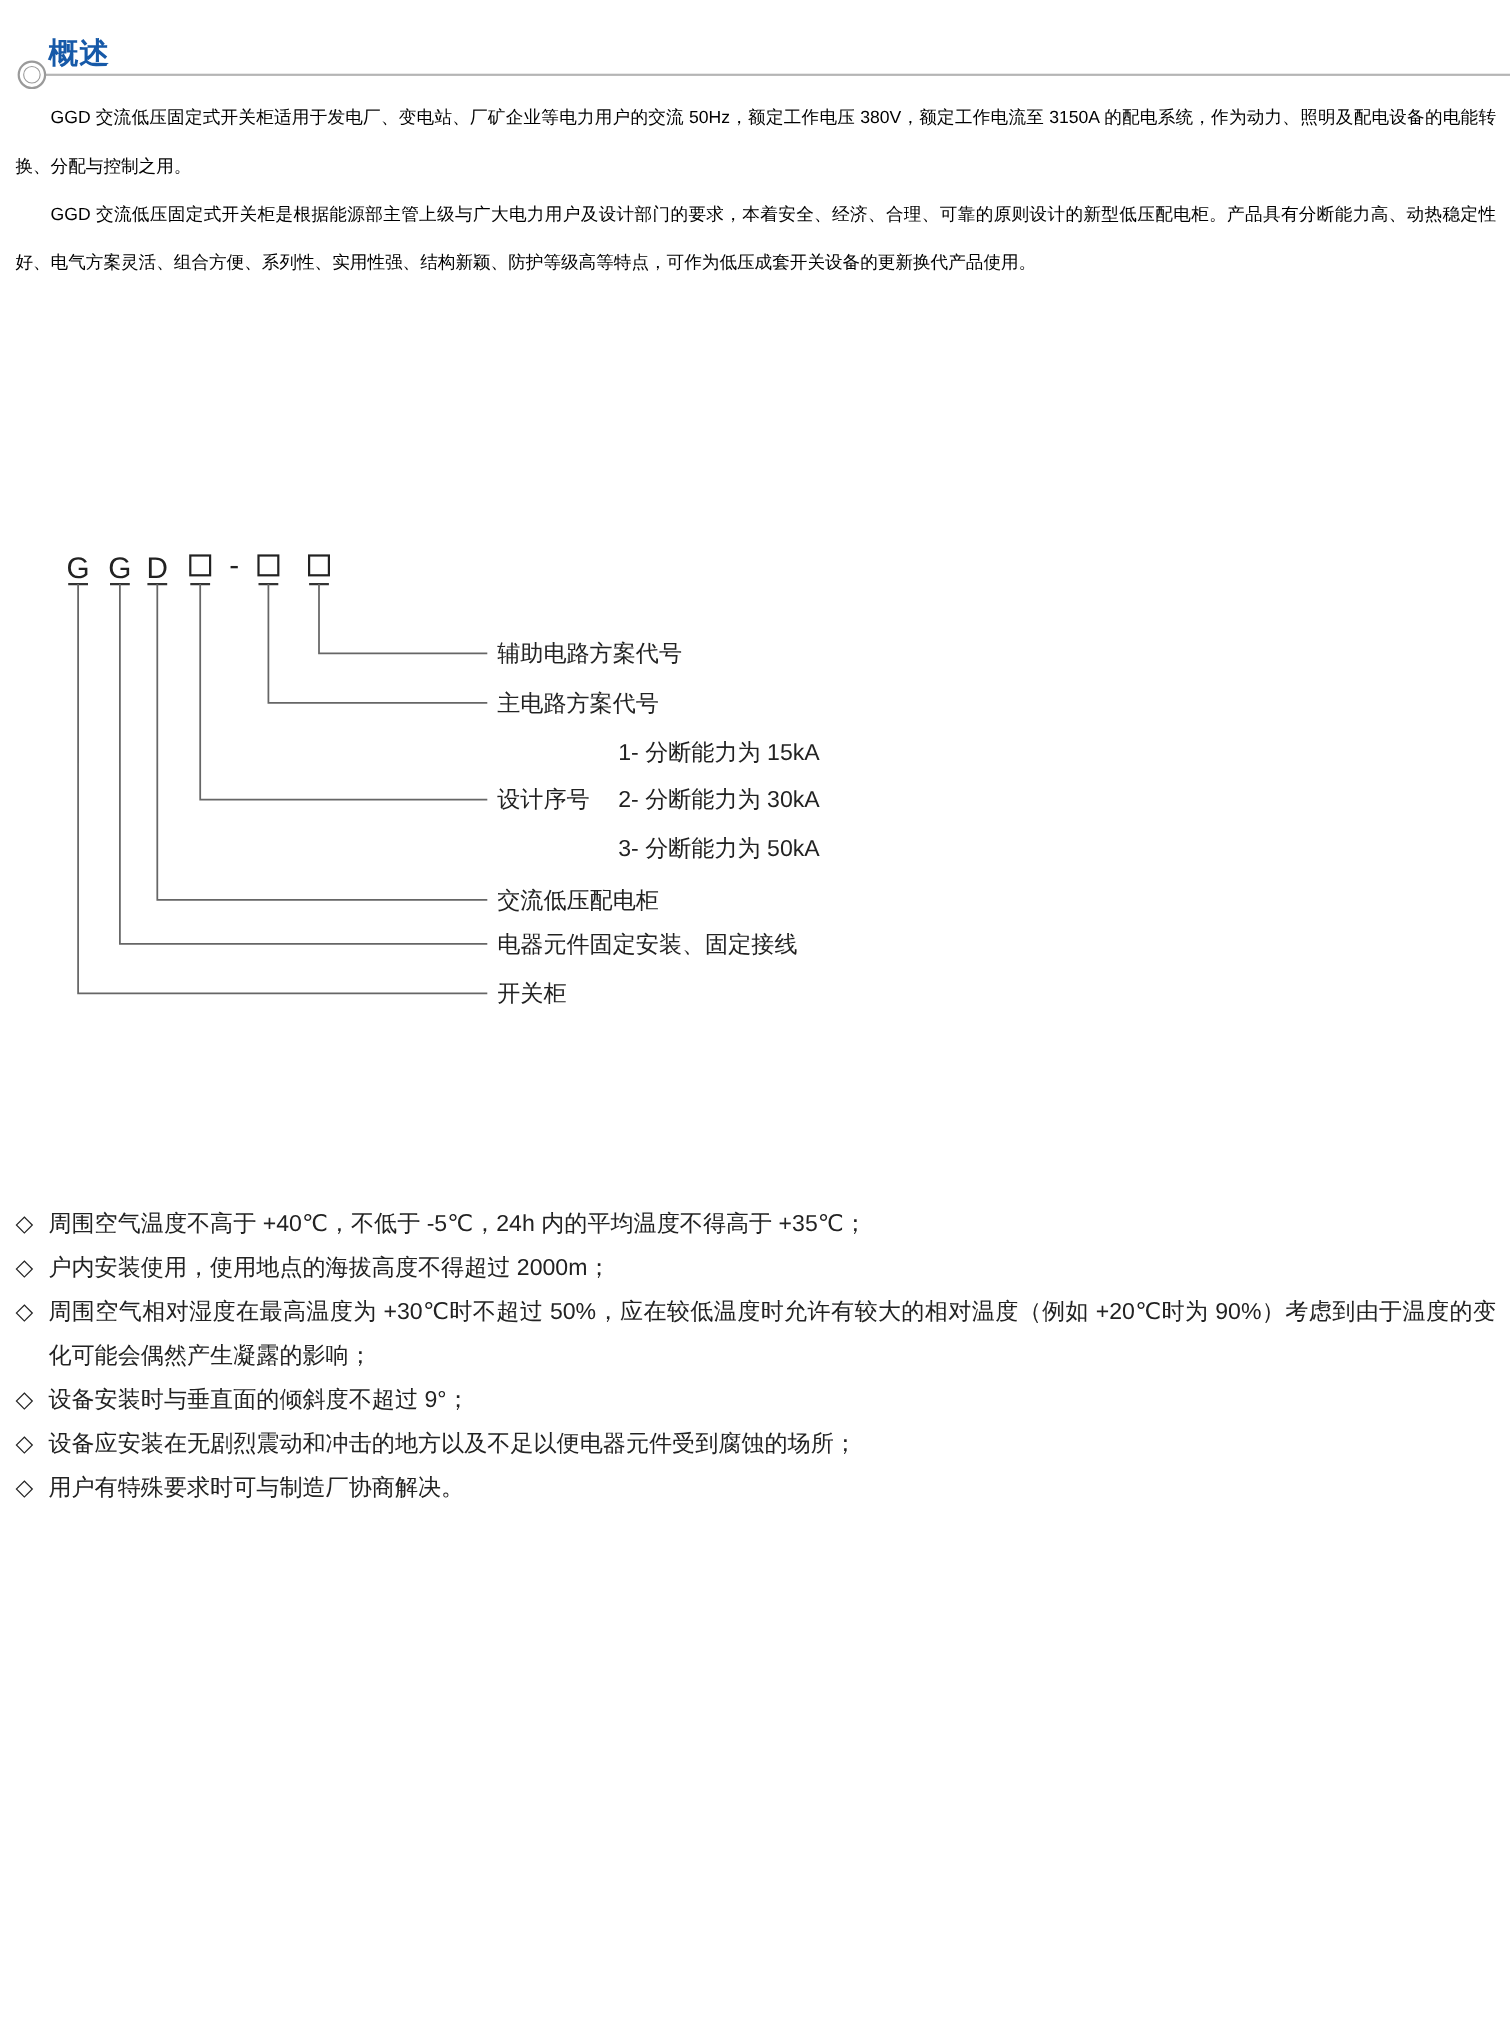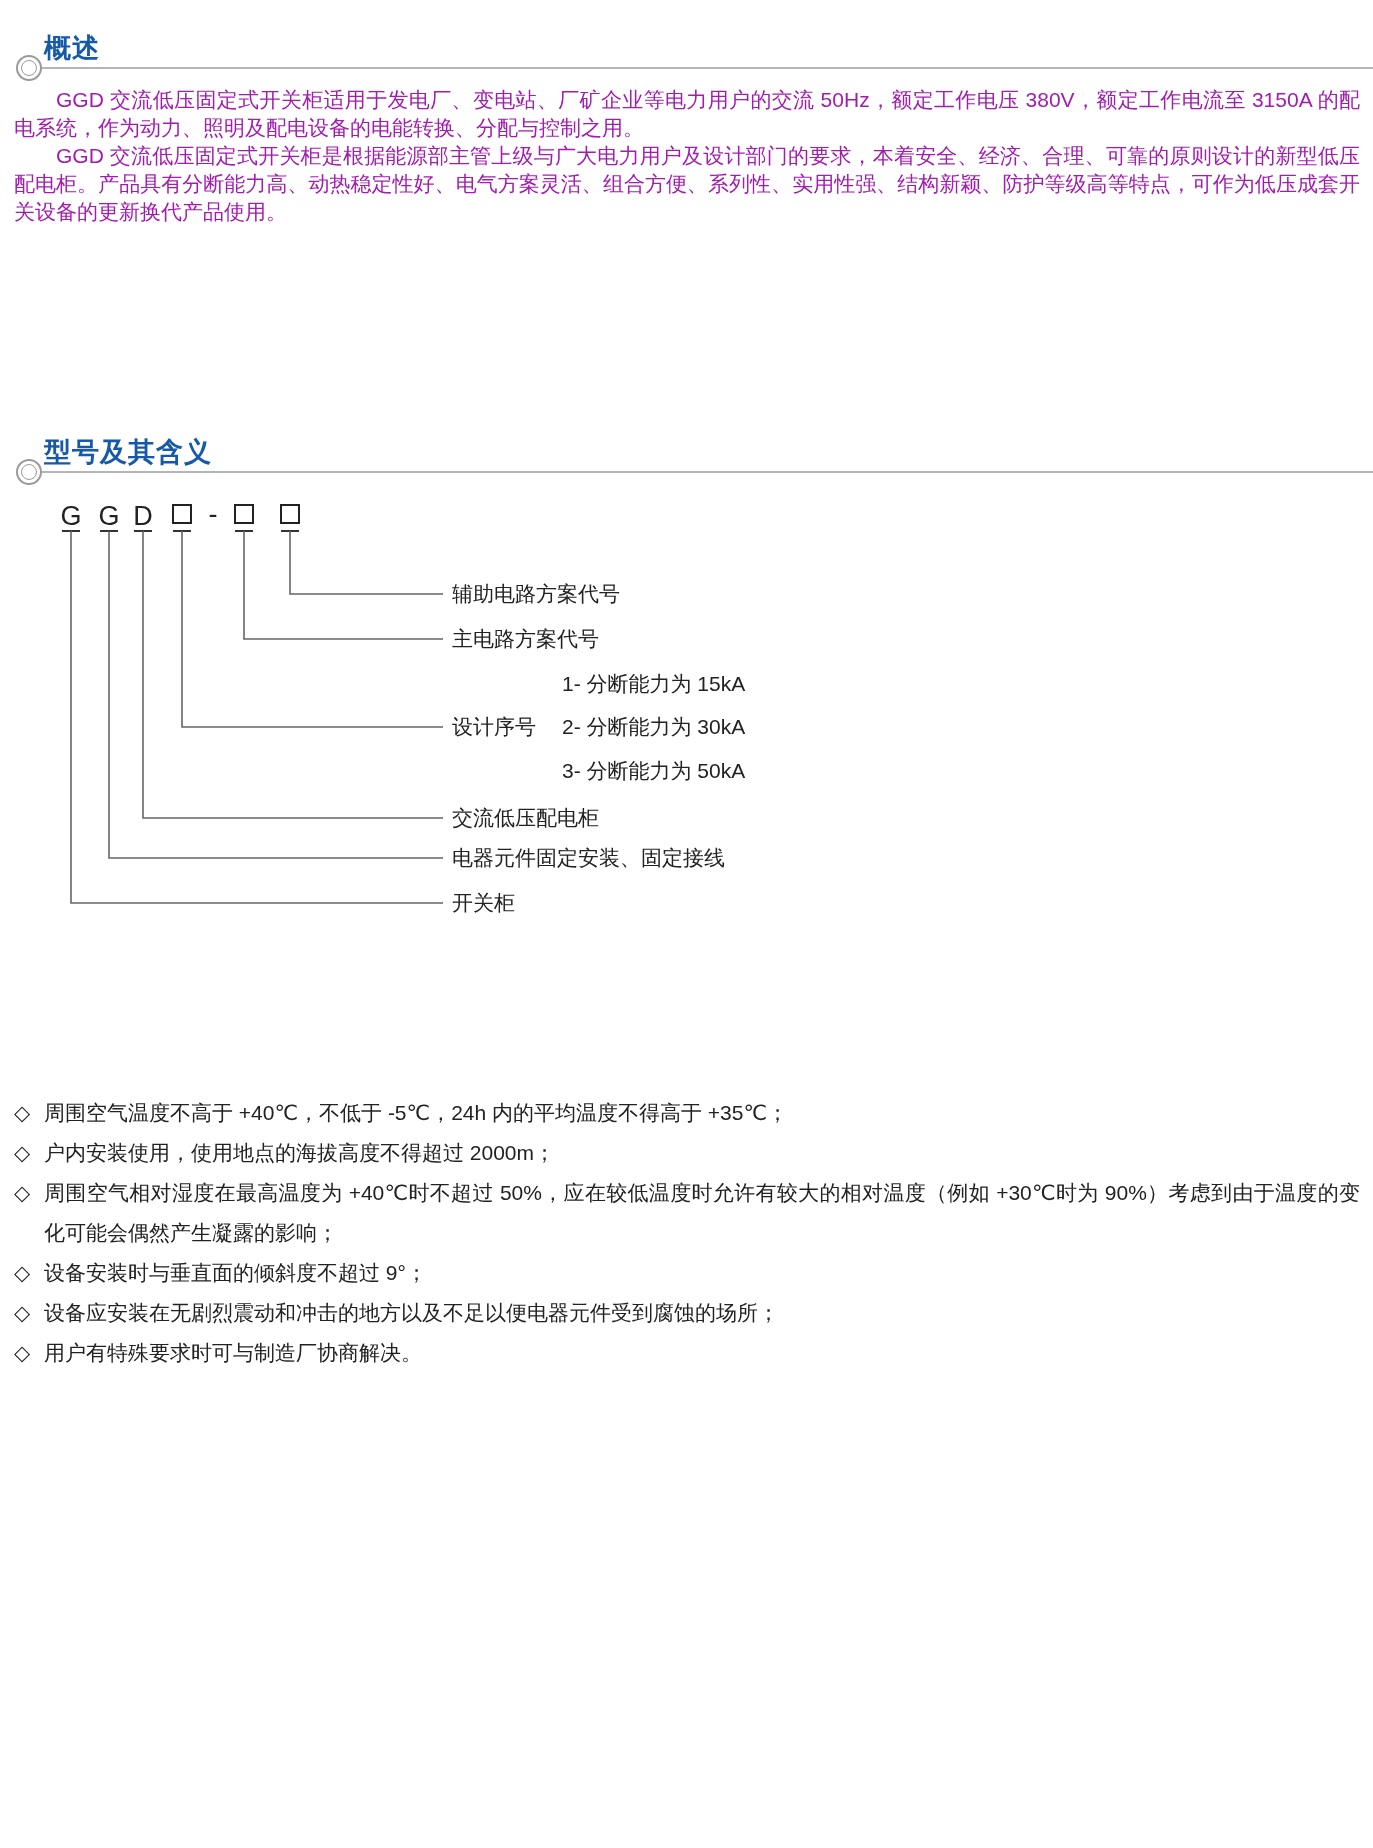--- a/index.html
+++ b/index.html
@@ -26,21 +26,21 @@
     width: 26px; height: 26px; border-radius: 50%;
     border: 2px solid #9a9a9a; background: #ffffff;
     display: flex; align-items: center; justify-content: center;
     z-index: 2;
   }
   .ornament-inner { width: 16px; height: 16px; border-radius: 50%; border: 1.5px solid #9a9a9a; }
 
   
   .body-text {
     position: absolute; left: 14px; right: 13px;
-    font-size: 21px; line-height: 28px; text-align: justify; color: #a21caf;
+    font-size: 16px; line-height: 44px; text-align: justify; color: #000000;
   }
   .body-text p { text-indent: 2em; margin: 0; }
 
   
   .diagram { position: absolute; left: 0; }
   svg text { font-family: "Liberation Sans", "DejaVu Sans", sans-serif; fill: #222222; }
   .code-char { font-size: 27px; text-anchor: middle; }
   .dia-label { font-size: 21px; }
   .code-box { fill: none; stroke: #222222; stroke-width: 2; }
   .tick { stroke: #333333; stroke-width: 2; }
@@ -66,27 +66,20 @@
       <div class="ornament-inner"></div>
     </div>
     <h2 class="sec-title">概述</h2>
   </div>
 
   <div class="body-text" style="top:86px">
     <p>GGD 交流低压固定式开关柜适用于发电厂、变电站、厂矿企业等电力用户的交流 50Hz，额定工作电压 380V，额定工作电流至 3150A 的配电系统，作为动力、照明及配电设备的电能转换、分配与控制之用。</p>
     <p>GGD 交流低压固定式开关柜是根据能源部主管上级与广大电力用户及设计部门的要求，本着安全、经济、合理、可靠的原则设计的新型低压配电柜。产品具有分断能力高、动热稳定性好、电气方案灵活、组合方便、系列性、实用性强、结构新颖、防护等级高等特点，可作为低压成套开关设备的更新换代产品使用。</p>
   </div>
 
-  <div class="sec-header" style="top:432px">
-    <div class="rule"></div>
-    <div class="ornament">
-      <div class="ornament-inner"></div>
-    </div>
-    <h2 class="sec-title">型号及其含义</h2>
-  </div>
 
   <div class="diagram" style="top:495px">
     <svg width="860" height="470" viewBox="0 0 860 470">
 
       <text class="code-char" x="71" y="30">G</text>
       <text class="code-char" x="109" y="30">G</text>
       <text class="code-char" x="143" y="30">D</text>
       <rect class="code-box" x="173" y="10" width="18" height="18"></rect>
       <text class="code-char" x="213" y="28">-</text>
       <rect class="code-box" x="235" y="10" width="18" height="18"></rect>
@@ -123,21 +116,21 @@
     <div class="bullet">
       <span class="bullet-marker">◇</span>
       <div class="bullet-text">周围空气温度不高于 +40℃，不低于 -5℃，24h 内的平均温度不得高于 +35℃；</div>
     </div>
     <div class="bullet">
       <span class="bullet-marker">◇</span>
       <div class="bullet-text">户内安装使用，使用地点的海拔高度不得超过 2000m；</div>
     </div>
     <div class="bullet">
       <span class="bullet-marker">◇</span>
-      <div class="bullet-text">周围空气相对湿度在最高温度为 +40℃时不超过 50%，应在较低温度时允许有较大的相对温度（例如 +30℃时为 90%）考虑到由于温度的变化可能会偶然产生凝露的影响；</div>
+      <div class="bullet-text">周围空气相对湿度在最高温度为 +30℃时不超过 50%，应在较低温度时允许有较大的相对温度（例如 +20℃时为 90%）考虑到由于温度的变化可能会偶然产生凝露的影响；</div>
     </div>
     <div class="bullet">
       <span class="bullet-marker">◇</span>
       <div class="bullet-text">设备安装时与垂直面的倾斜度不超过 9°；</div>
     </div>
     <div class="bullet">
       <span class="bullet-marker">◇</span>
       <div class="bullet-text">设备应安装在无剧烈震动和冲击的地方以及不足以便电器元件受到腐蚀的场所；</div>
     </div>
     <div class="bullet">

